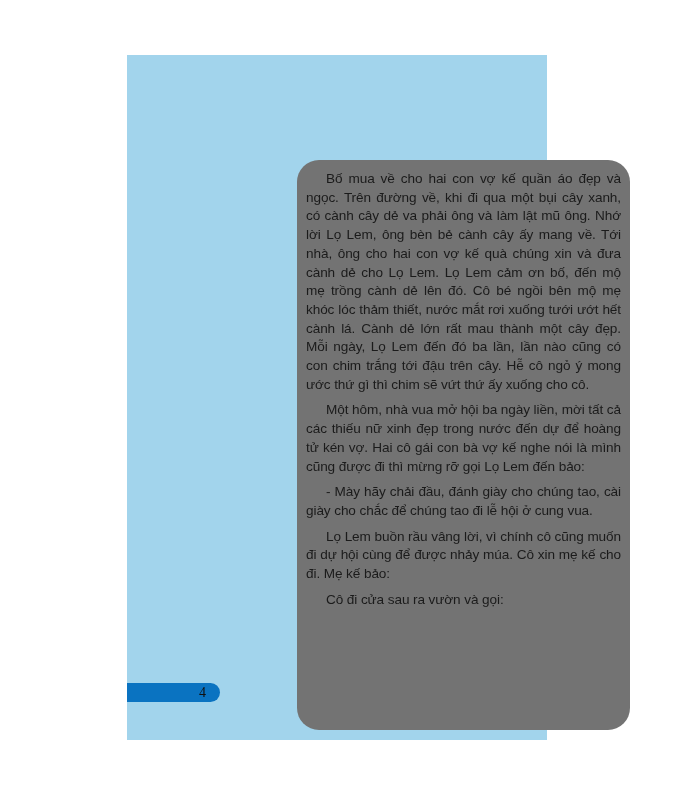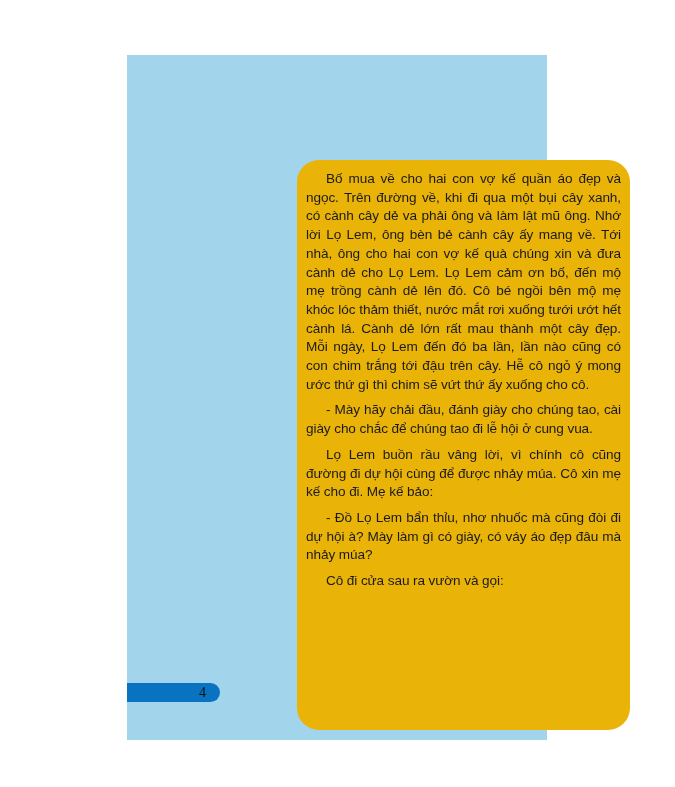--- a/index.html
+++ b/index.html
@@ -22,21 +22,21 @@
     width: 420px;
     height: 685px;
     background: #a2d4ec;
   }
   .content-box {
     position: absolute;
     left: 170px;
     top: 105px;
     width: 333px;
     height: 570px;
-    background: #eab308;
+    background: #737373;
     border-radius: 22px;
     box-sizing: border-box;
     padding: 10px 9px 0 9px;
     overflow: hidden;
   }
   .content-box p {
     margin: 0 0 7px 0;
     font-size: 13.6px;
     line-height: 18.7px;
     letter-spacing: -0.1px;
@@ -65,22 +65,22 @@
     color: #101010;
   }
 </style>
 </head>
 <body>
 
 <div class="page">
   <div class="panel">
     <div class="content-box">
       <p>Bố mua về cho hai con vợ kế quần áo đẹp và ngọc. Trên đường về, khi đi qua một bụi cây xanh, có cành cây dẻ va phải ông và làm lật mũ ông. Nhớ lời Lọ Lem, ông bèn bẻ cành cây ấy mang về. Tới nhà, ông cho hai con vợ kế quà chúng xin và đưa cành dẻ cho Lọ Lem. Lọ Lem cảm ơn bố, đến mộ mẹ trồng cành dẻ lên đó. Cô bé ngồi bên mộ mẹ khóc lóc thảm thiết, nước mắt rơi xuống tưới ướt hết cành lá. Cành dẻ lớn rất mau thành một cây đẹp. Mỗi ngày, Lọ Lem đến đó ba lần, lần nào cũng có con chim trắng tới đậu trên cây. Hễ cô ngỏ ý mong ước thứ gì thì chim sẽ vứt thứ ấy xuống cho cô.</p>
+      <p>Một hôm, nhà vua mở hội ba ngày liền, mời tất cả các thiếu nữ xinh đẹp trong nước đến dự để hoàng tử kén vợ. Hai cô gái con bà vợ kế nghe nói là mình cũng được đi thì mừng rỡ gọi Lọ Lem đến bảo:</p>
       <p>- Mày hãy chải đầu, đánh giày cho chúng tao, cài giày cho chắc để chúng tao đi lễ hội ở cung vua.</p>
-      <p>Lọ Lem buồn rầu vâng lời, vì chính cô cũng đường đi dự hội cùng để được nhảy múa. Cô xin mẹ kế cho đi. Mẹ kế bảo:</p>
-      <p>- Đồ Lọ Lem bẩn thỉu, nhơ nhuốc mà cũng đòi đi dự hội à? Mày làm gì có giày, có váy áo đẹp đâu mà nhảy múa?</p>
+      <p>Lọ Lem buồn rầu vâng lời, vì chính cô cũng muốn đi dự hội cùng để được nhảy múa. Cô xin mẹ kế cho đi. Mẹ kế bảo:</p>
       <p>Cô đi cửa sau ra vườn và gọi:</p>
     </div>
   </div>
   <div class="page-tab">
     <span>4</span>
   </div>
 </div>
 
 </body></html>

